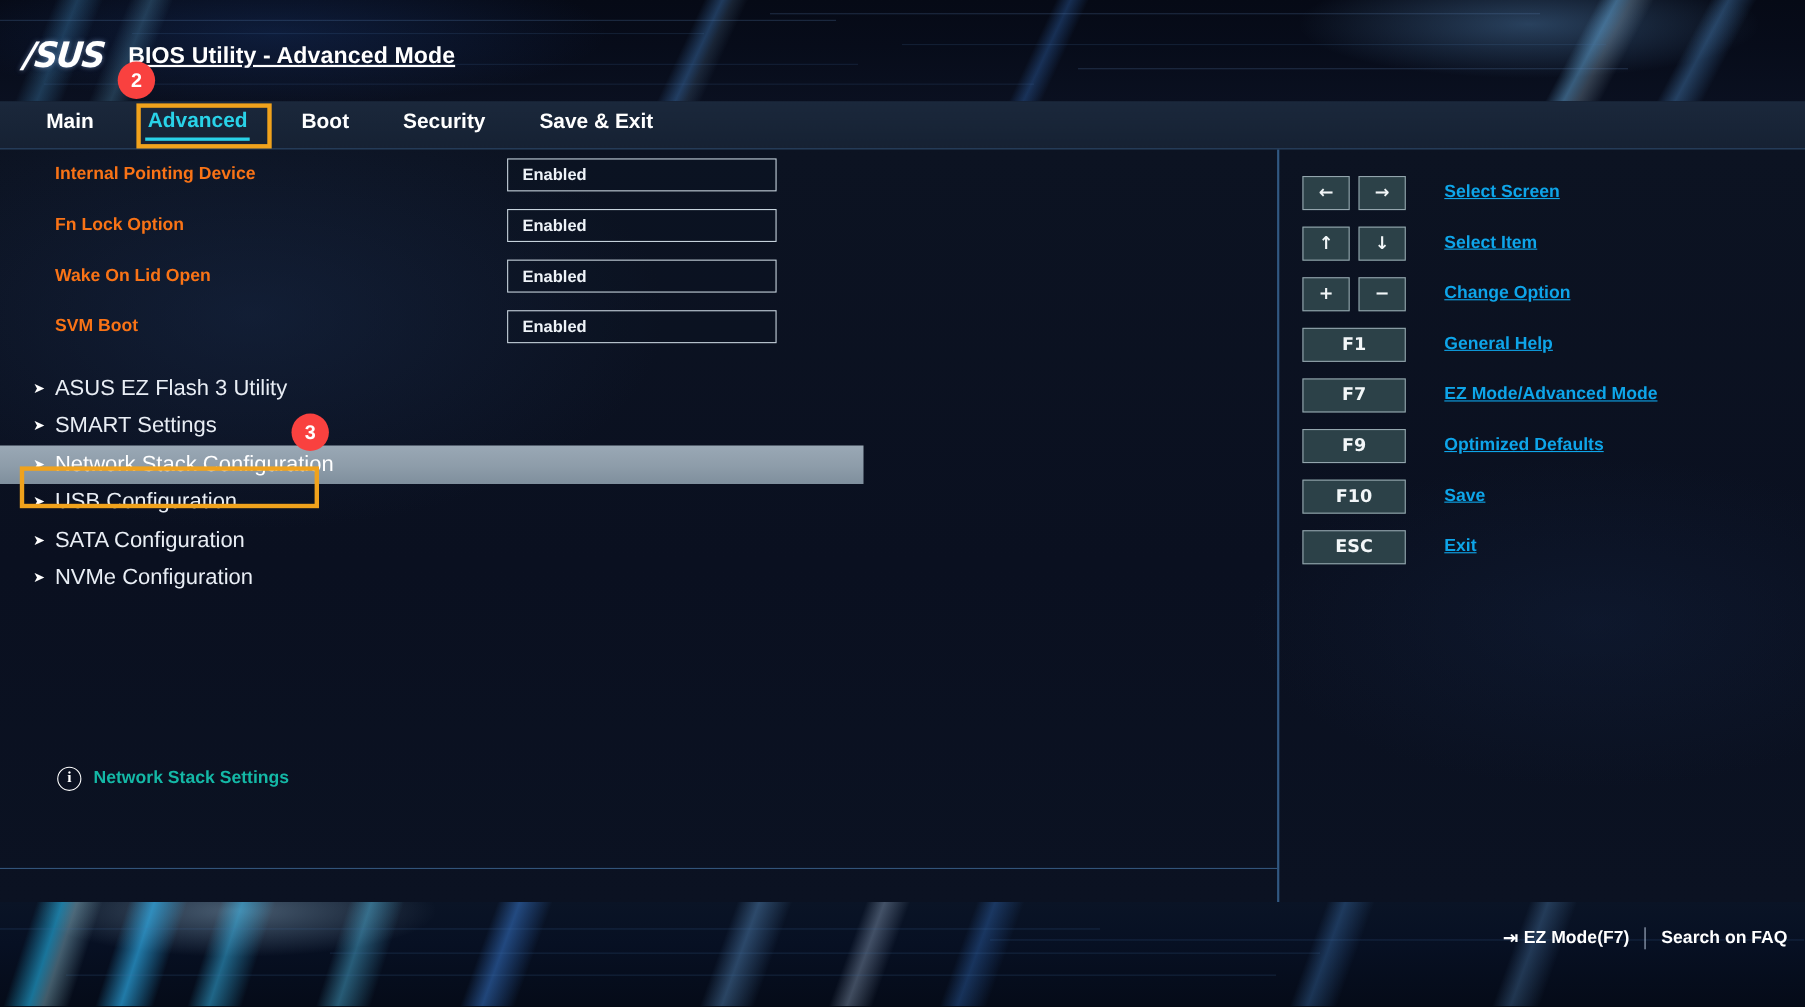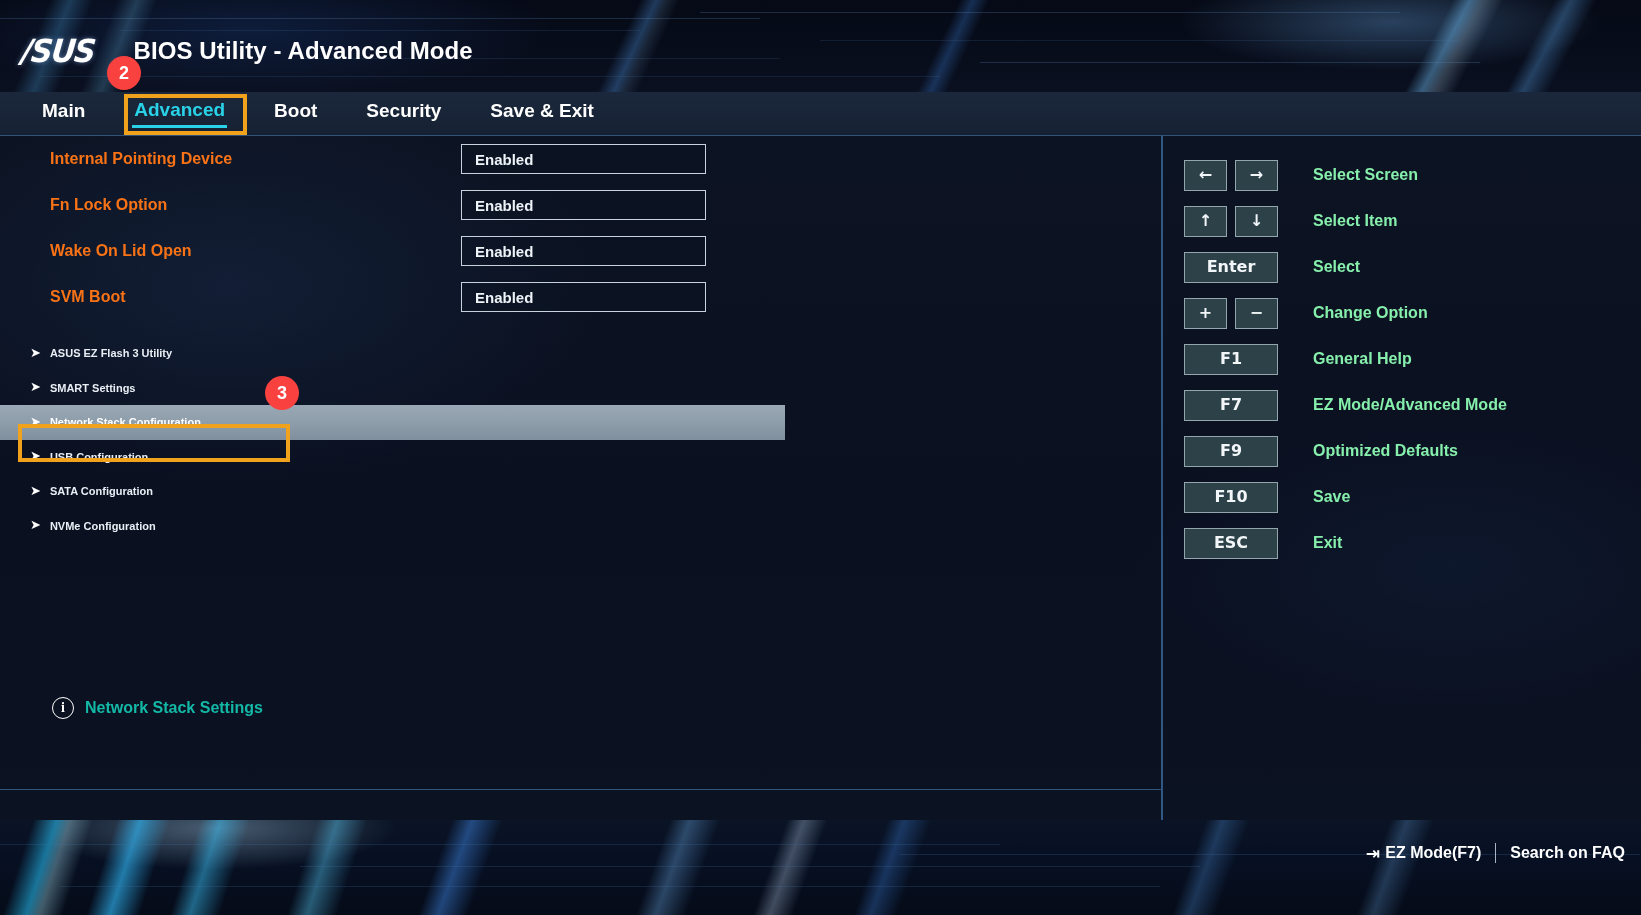--- a/index.html
+++ b/index.html
@@ -55,25 +55,26 @@
     font-family: "DejaVu Sans", sans-serif;
     font-style: italic;
     font-weight: bold;
     font-size: 30px;
     letter-spacing: -1.5px;
     color: #ffffff;
     transform: skewX(-6deg) scaleY(1.06);
     text-shadow: 0 0 5px rgba(160,200,255,0.5);
   }
   .header-title {
-    margin-left: 39px;
-    font-size: 24px;
+    margin-left: 22px;
+    font-size: 21px;
     font-weight: 600;
     color: #ffffff;
     letter-spacing: 0.1px;
+    text-decoration: underline;
   }
 
   
   .tabbar {
     position: absolute;
     left: 0; top: 92px;
     width: 1641px;
     height: 44px;
     background: linear-gradient(180deg, rgba(28,42,62,0.92) 0%, rgba(22,34,52,0.95) 100%);
     border-bottom: 1px solid rgba(70,120,175,0.55);
@@ -186,22 +187,22 @@
     cursor: pointer;
   }
   .mrow .arrow {
     font-size: 13px;
     color: #ffffff;
     margin-right: 9px;
     line-height: 1;
     transform: translateY(-1px);
   }
   .mrow .mlabel {
-    font-size: 11px;
-    font-weight: 700;
+    font-size: 20px;
+    font-weight: 400;
     color: #e9eef5;
     white-space: nowrap;
   }
   .mrow.selected {
     background: linear-gradient(180deg, #9aa8b5 0%, #8e9daa 52%, #7f8f9d 100%);
     width: 785px;
   }
   .mrow.selected .mlabel { color: #ffffff; }
   .mrow.selected .arrow { color: #ffffff; }
 
@@ -268,22 +269,23 @@
   .key .gl {
     font-family: "DejaVu Sans", sans-serif;
     font-size: 16px;
     line-height: 1;
   }
   .hkdesc {
     position: absolute;
     left: 152px;
     font-size: 16px;
     font-weight: 600;
-    color: #86efac;
+    color: #0ea5e9;
     white-space: nowrap;
+    text-decoration: underline;
   }
 
   
   .footer {
     position: absolute;
     left: 0; top: 820px;
     width: 1641px; height: 95px;
     overflow: hidden;
     background:
       linear-gradient(108deg, rgba(0,180,255,0.00) 2%, rgba(40,200,255,0.55) 3.4%, rgba(180,240,255,0.35) 4.2%, rgba(0,180,255,0.00) 5.6%),
@@ -455,28 +457,20 @@
             <span class="gl">↑</span>
           </div>
           <div class="key">
             <span class="gl">↓</span>
           </div>
         </div>
         <div class="hkdesc">Select Item</div>
       </div>
       <div class="hkrow">
         <div class="hkkeys">
-          <div class="key wide">
-            <span class="gl">Enter</span>
-          </div>
-        </div>
-        <div class="hkdesc">Select</div>
-      </div>
-      <div class="hkrow">
-        <div class="hkkeys">
           <div class="key">
             <span class="gl">+</span>
           </div>
           <div class="key">
             <span class="gl">−</span>
           </div>
         </div>
         <div class="hkdesc">Change Option</div>
       </div>
       <div class="hkrow">

